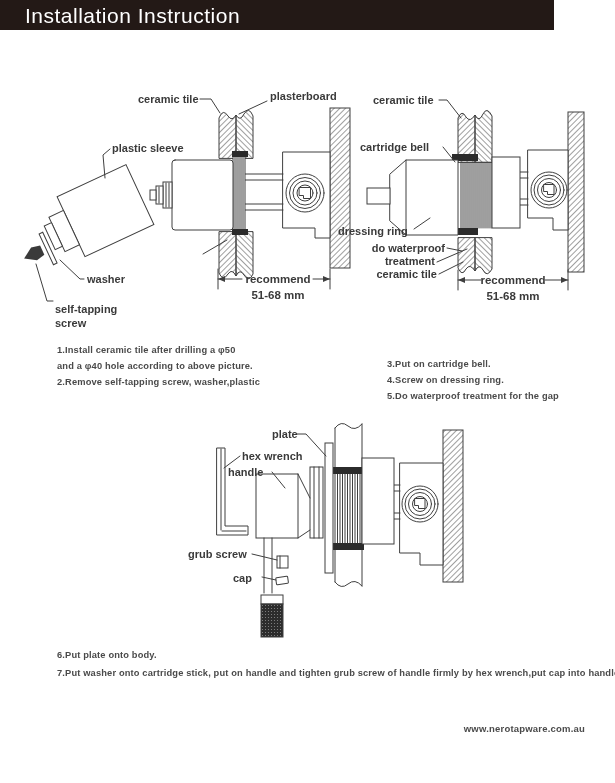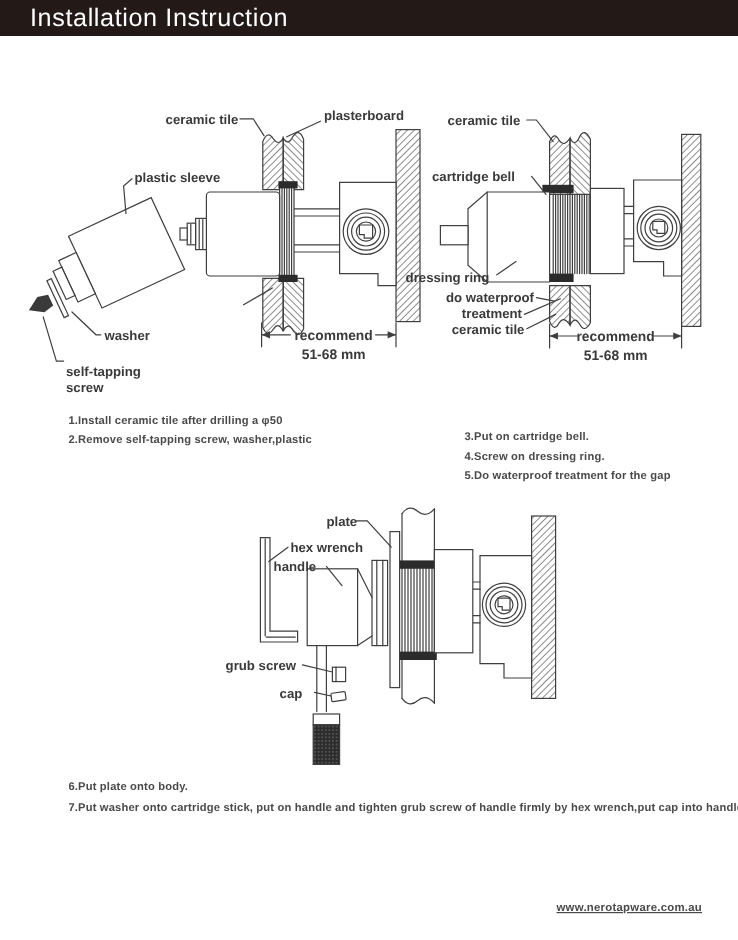--- a/index.html
+++ b/index.html
@@ -1,41 +1,41 @@
 <!DOCTYPE html>
 <html><head>
 <meta charset="utf-8">
 <style>
   html,body{margin:0;padding:0;}
   body{
     width:615px;height:783px;position:relative;background:#ffffff;
     font-family:"Liberation Sans", sans-serif;overflow:hidden;
   }
   .titlebar{
-    position:absolute;left:0;top:0;width:615px;height:30px;background:#231916;
+    position:absolute;left:0;top:0;width:514px;height:30px;background:#231916;padding-left:40px;
   }
   .titlebar .t{
     position:absolute;left:25px;top:0;line-height:31px;color:#ffffff;
     font-size:21px;font-weight:400;letter-spacing:0.5px;white-space:nowrap;
   }
   svg{position:absolute;overflow:visible;}
   svg text{
     font-family:"Liberation Sans", sans-serif;font-size:11px;font-weight:bold;
     fill:#3a3a3a;white-space:pre;
   }
   svg text.dim{font-size:11.5px;}
   .instr{
     position:absolute;color:#4a4a4a;font-size:9.3px;font-weight:600;
     letter-spacing:0.15px;white-space:nowrap;
   }
   .instr div{line-height:16px;}
   .instr.wide div{line-height:18px;}
   .footer{
-    position:absolute;top:751px;right:30px;color:#4a4a4a;font-size:9.5px;
-    font-weight:600;letter-spacing:0.2px;text-decoration:underline;
+    position:absolute;top:723px;right:30px;color:#4a4a4a;font-size:9.5px;
+    font-weight:600;letter-spacing:0.2px;
   }
 </style>
 </head>
 <body>
 
 <div class="titlebar">
   <div class="t">Installation Instruction</div>
 </div>
 
 <svg width="0" height="0" aria-hidden="true">
@@ -254,20 +254,21 @@
     <text x="92" y="26">plate</text>
     <text x="62" y="48">hex wrench</text>
     <text x="48" y="64">handle</text>
     <text x="8" y="146">grub screw</text>
     <text x="53" y="170">cap</text>
   </g>
 </svg>
 
 <div class="instr" style="left:57px;top:342px">
   <div>1.Install ceramic tile after drilling a φ50</div>
+  <div>and a φ40 hole according to above picture.</div>
   <div>2.Remove self-tapping screw, washer,plastic</div>
 </div>
 
 <div class="instr" style="left:387px;top:356px">
   <div>3.Put on cartridge bell.</div>
   <div>4.Screw on dressing ring.</div>
   <div>5.Do waterproof treatment for the gap</div>
 </div>
 
 <div class="instr wide" style="left:57px;top:646px">

